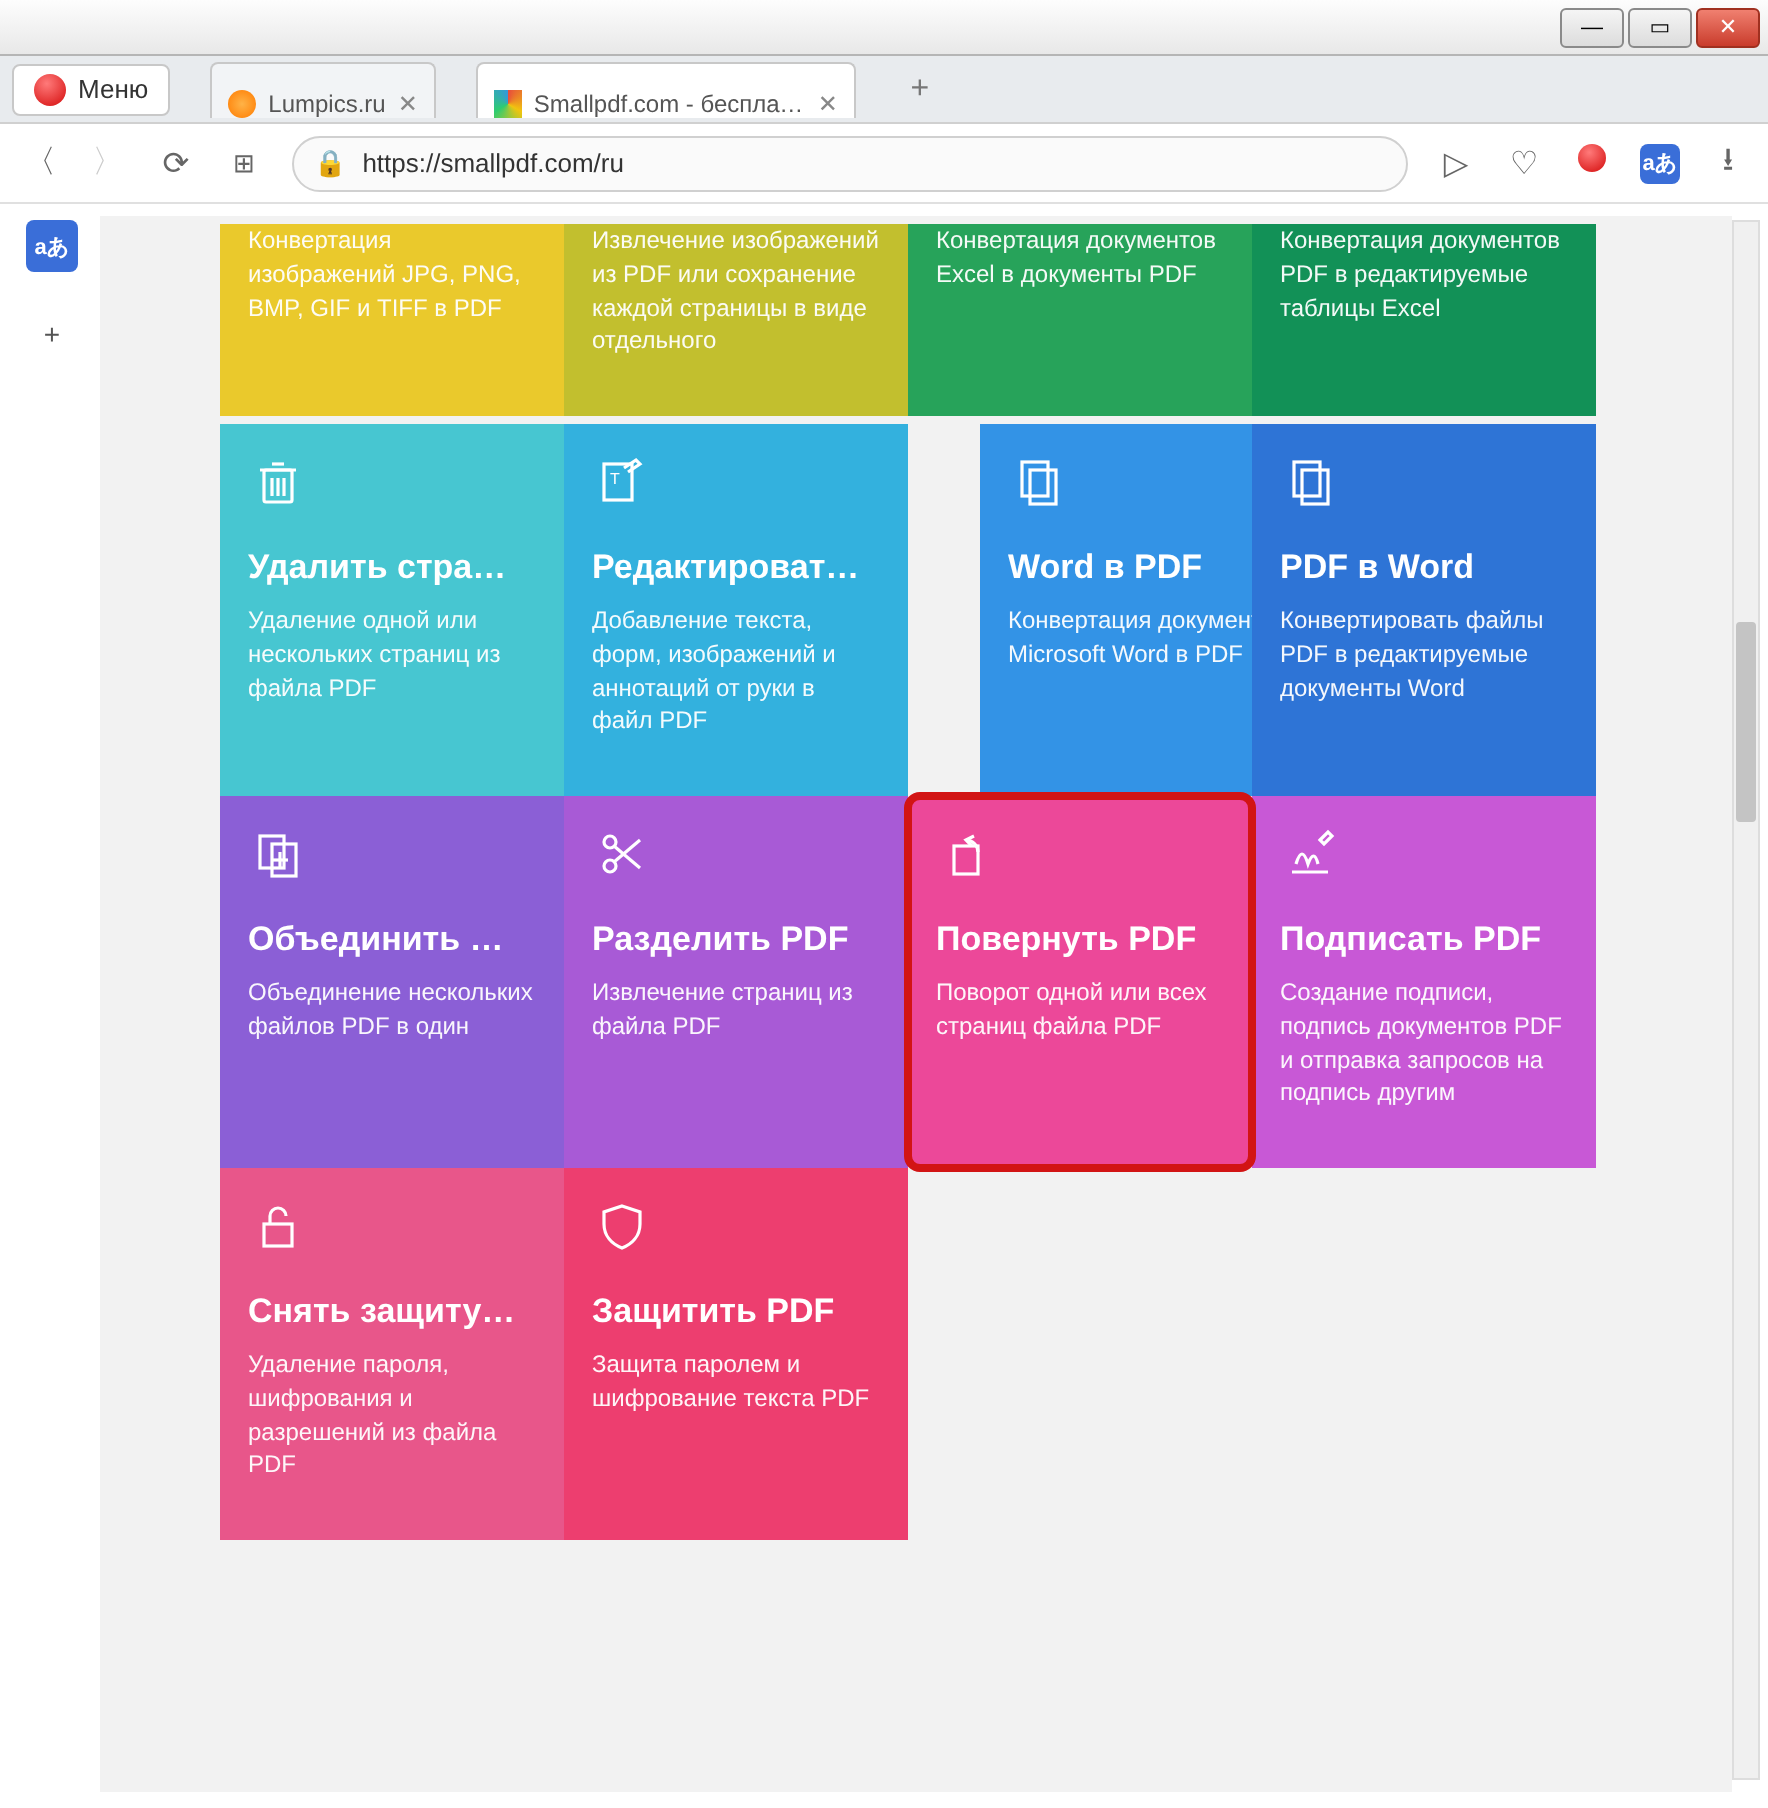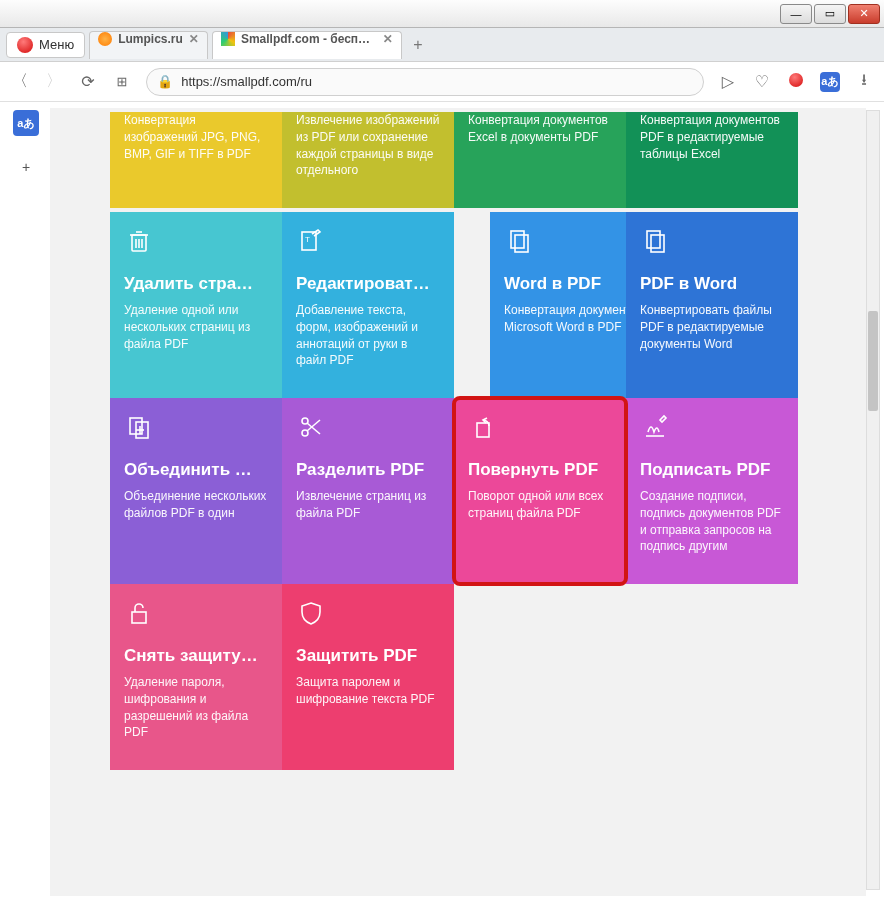--- a/index.html
+++ b/index.html
@@ -4,24 +4,24 @@
 <style>
 * { margin: 0; padding: 0; box-sizing: border-box; }
 body { font-family: "Segoe UI", Arial, sans-serif; background: #fff; width: 884px; height: 904px; overflow: hidden; position: relative; }
 
 
 .titlebar { height: 28px; background: linear-gradient(#fdfdfd, #e8e8e8); border-bottom: 1px solid #b5b5b5; display: flex; justify-content: flex-end; align-items: center; padding-right: 4px; gap: 2px; }
 .winbtn { width: 32px; height: 20px; border: 1px solid #8a8a8a; border-radius: 3px; display: flex; align-items: center; justify-content: center; font-size: 11px; background: linear-gradient(#f5f5f5,#dcdcdc); cursor: default; }
 .winbtn.close { background: linear-gradient(#f08070,#c93c2c); color: #fff; border-color: #a03020; }
 
 
-.tabstrip { height: 34px; background: #e8ebee; display: flex; align-items: center; padding: 0 6px; gap: 4px; border-bottom: 1px solid #d0d0d0; }
+.tabstrip { height: 34px; background: #e8ebee; display: flex; align-items: center; padding: 0 6px; gap: 20px; border-bottom: 1px solid #d0d0d0; }
 .menu-btn { display: flex; align-items: center; gap: 6px; background: #fff; border: 1px solid #c8c8c8; border-radius: 4px; padding: 4px 10px; font-size: 13px; color: #333; cursor: pointer; }
 .opera-logo { width: 16px; height: 16px; border-radius: 50%; background: radial-gradient(circle at 40% 30%, #ff7a7a, #d40b0b); display:inline-block; }
-.tab { display: flex; align-items: flex-start; height: 28px; padding: 0 8px; background: #fff; border: 1px solid #c8c8c8; border-bottom: none; border-radius: 4px 4px 0 0; font-size: 12px; color: #555; max-width: 190px; gap: 6px; cursor: pointer; font-weight: bold; }
+.tab { display: flex; align-items: flex-end; height: 28px; padding: 0 8px; background: #fff; border: 1px solid #c8c8c8; border-bottom: none; border-radius: 4px 4px 0 0; font-size: 12px; color: #555; max-width: 190px; gap: 6px; cursor: pointer; }
 .tab.inactive { background: #f2f4f6; }
 .tab .fav { width: 14px; height: 14px; display: inline-flex; align-items: center; justify-content: center; }
 .tab .label { white-space: nowrap; overflow: hidden; text-overflow: ellipsis; flex: 1; }
 .tab .x { color: #888; font-size: 12px; }
 .newtab { width: 24px; height: 24px; border-radius: 4px; display:flex; align-items:center; justify-content:center; color:#777; font-size:16px; cursor:pointer; }
 
 
 .navbar { height: 40px; display: flex; align-items: center; padding: 0 10px; gap: 14px; border-bottom: 1px solid #e0e0e0; }
 .navicon { color: #666; font-size: 16px; width: 20px; text-align: center; cursor: pointer; }
 .addr { flex: 1; display: flex; align-items: center; height: 28px; border: 1px solid #d0d0d0; border-radius: 14px; padding: 0 10px; gap: 8px; font-size: 13px; color: #888; background:#fafafa; }

